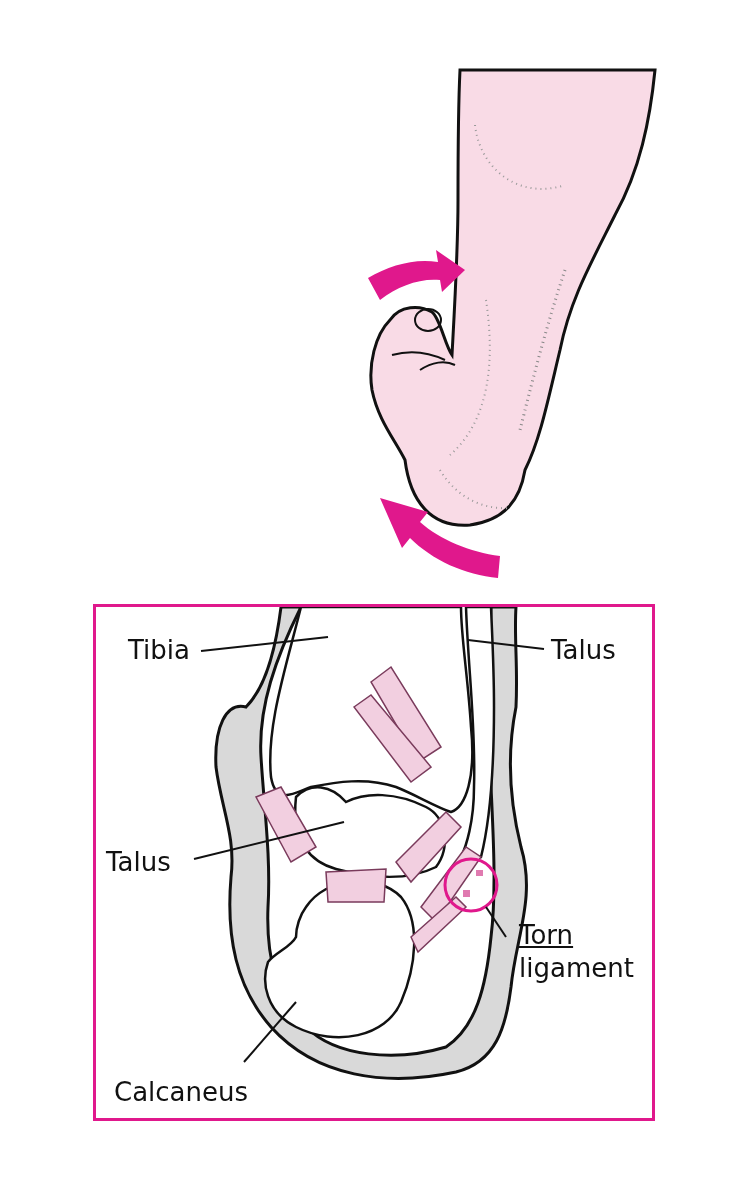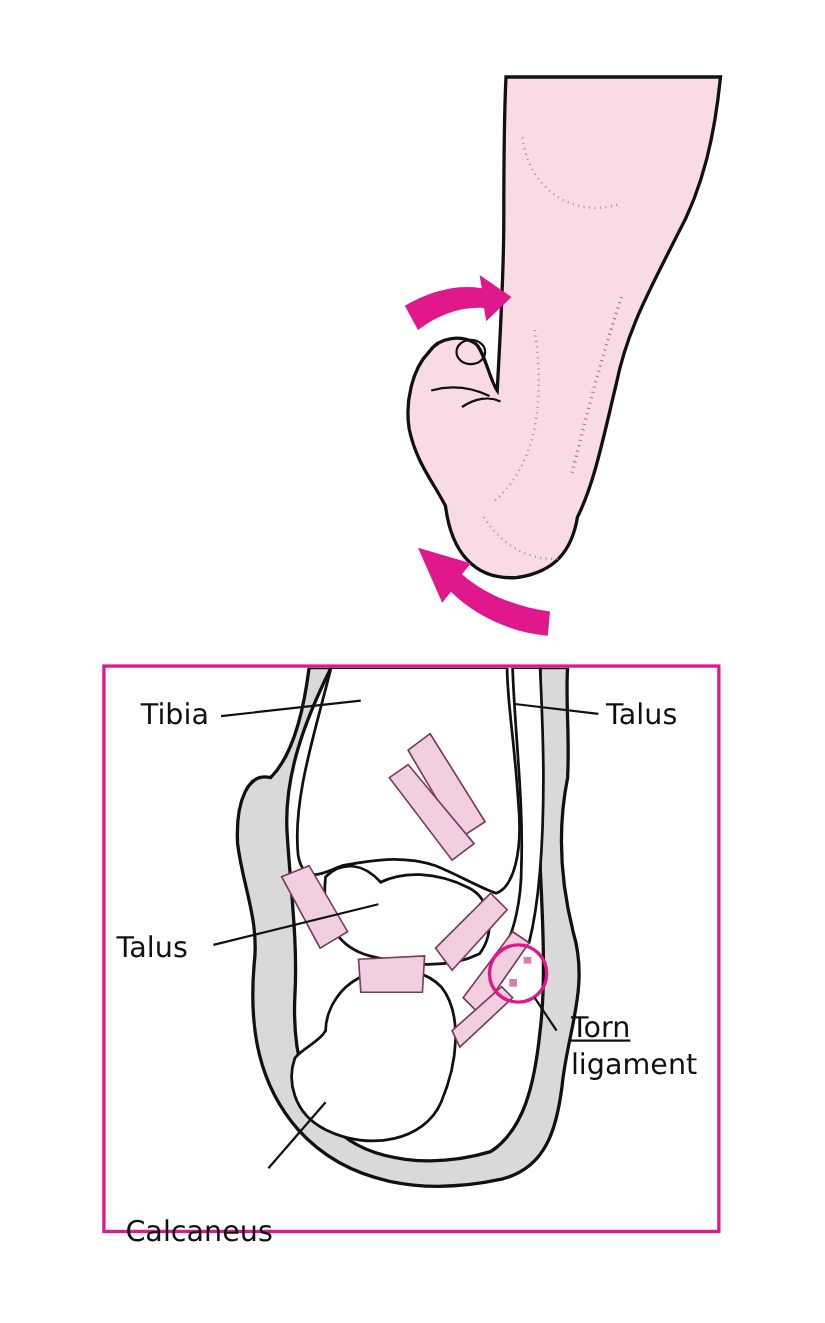--- a/index.html
+++ b/index.html
@@ -62,14 +62,14 @@
     <line x1="98" y1="252" x2="248" y2="215" stroke="#111" stroke-width="2"></line>
     <line x1="390" y1="300" x2="410" y2="330" stroke="#111" stroke-width="2"></line>
     <line x1="148" y1="455" x2="200" y2="395" stroke="#111" stroke-width="2"></line>
   </svg>
 
   <div class="label" style="left:20px; top:28px;margin-left:12px;">Tibia</div>
   <div class="label" style="left:455px; top:28px;">Talus</div>
   <div class="label" style="left:10px; top:240px;text-align:center;">Talus</div>
   <div class="label" style="left:423px; top:313px;text-decoration:underline;">Torn</div>
   <div class="label" style="left:423px; top:346px;text-align:right;">ligament</div>
-  <div class="label" style="left:18px; top:470px;margin-top:28px;">Calcaneus</div>
+  <div class="label" style="left:18px; top:470px;">Calcaneus</div>
 </div>
 
 </body></html>

